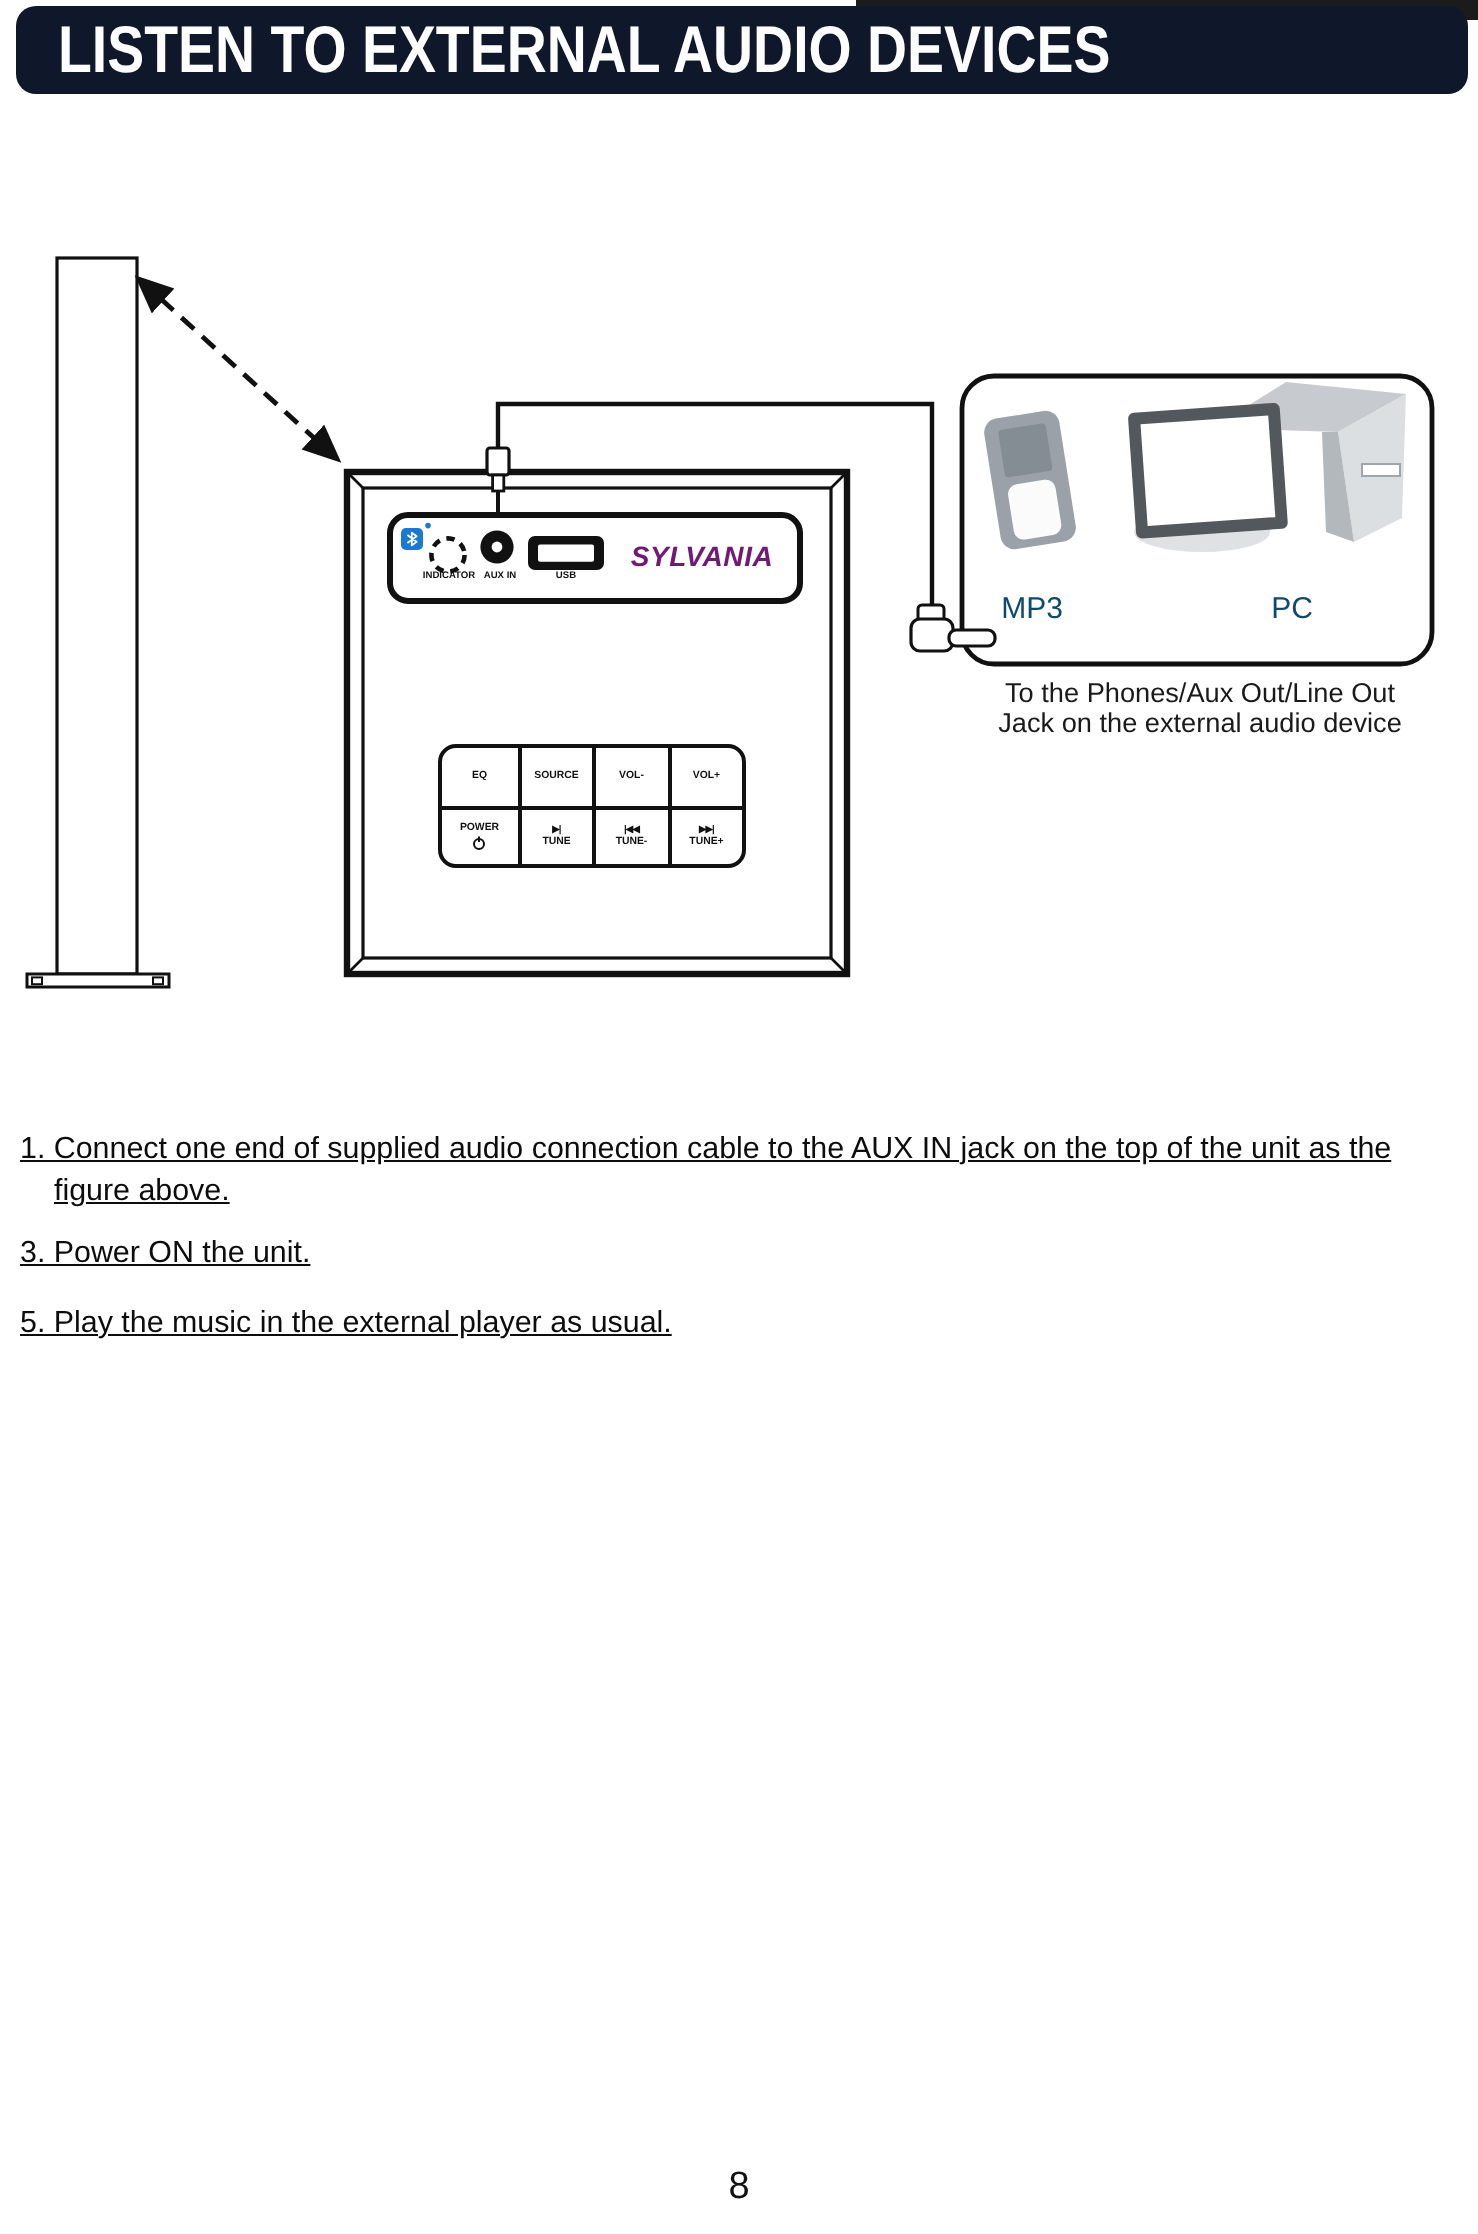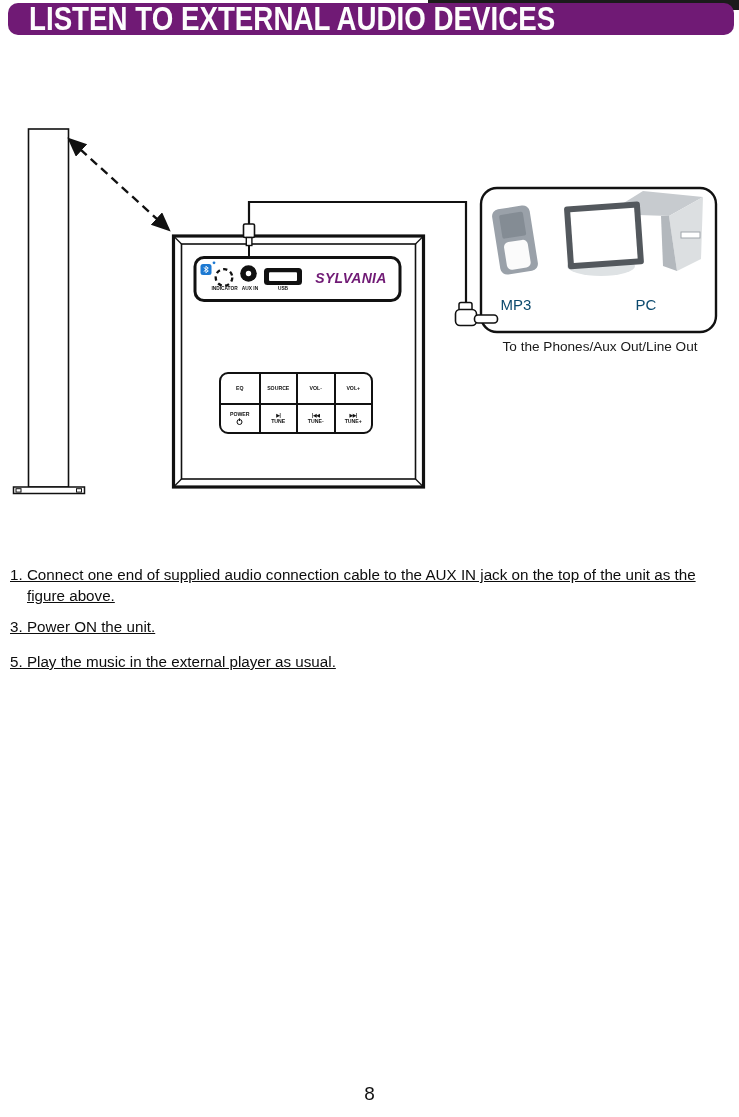--- a/index.html
+++ b/index.html
@@ -4,21 +4,21 @@
 <style>
   html,body{margin:0;padding:0;}
   body{
     width:739px;height:1117px;position:relative;background:#fff;
     font-family:"Liberation Sans", sans-serif;color:#111;overflow:hidden;
   }
 
   
   .header-strip{position:absolute;left:428px;top:0;width:311px;height:10px;background:#1b1b1b;z-index:1;}
   .header-bar{
-    position:absolute;left:8px;top:3px;width:726px;height:32px;background:#701a75;
+    position:absolute;left:8px;top:3px;width:726px;height:44px;background:#0f172a;
     border-radius:10px;display:flex;align-items:center;z-index:2;
   }
   .header-title{
     color:#fdfdfd;font-size:33px;font-weight:bold;white-space:nowrap;
     transform:scaleX(0.84);transform-origin:0 50%;margin-left:21px;letter-spacing:0;
   }
 
   
   .diagram-svg{position:absolute;left:0;top:0;z-index:3;}
 
@@ -188,20 +188,21 @@
   <div class="btn-cell">
     <span class="btn-glyph">▶▶|</span>
     <span>TUNE+</span>
   </div>
 </div>
 
 <div class="dev-label mp3-label">MP3</div>
 <div class="dev-label pc-label">PC</div>
 <div class="caption">
   <div>To the Phones/Aux Out/Line Out</div>
+  <div>Jack on the external audio device</div>
 </div>
 
 <div class="instructions">
   <p class="instr">1. Connect one end of supplied audio connection cable to the AUX IN  jack on the top of the unit as the figure above.</p>
   <p class="instr gap-lg">3. Power ON the unit.</p>
   <p class="instr">5. Play the music in the external player as usual.</p>
 </div>
 
 <div class="page-number">8</div>
 

